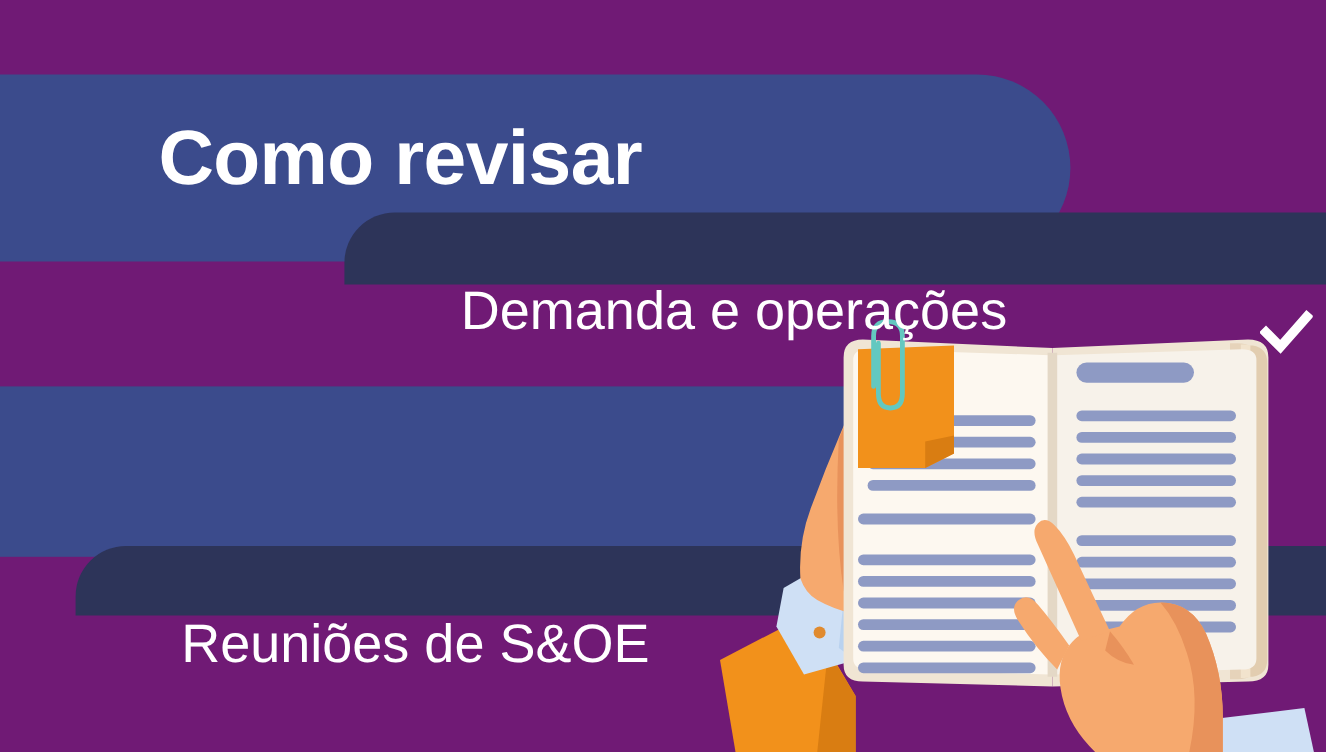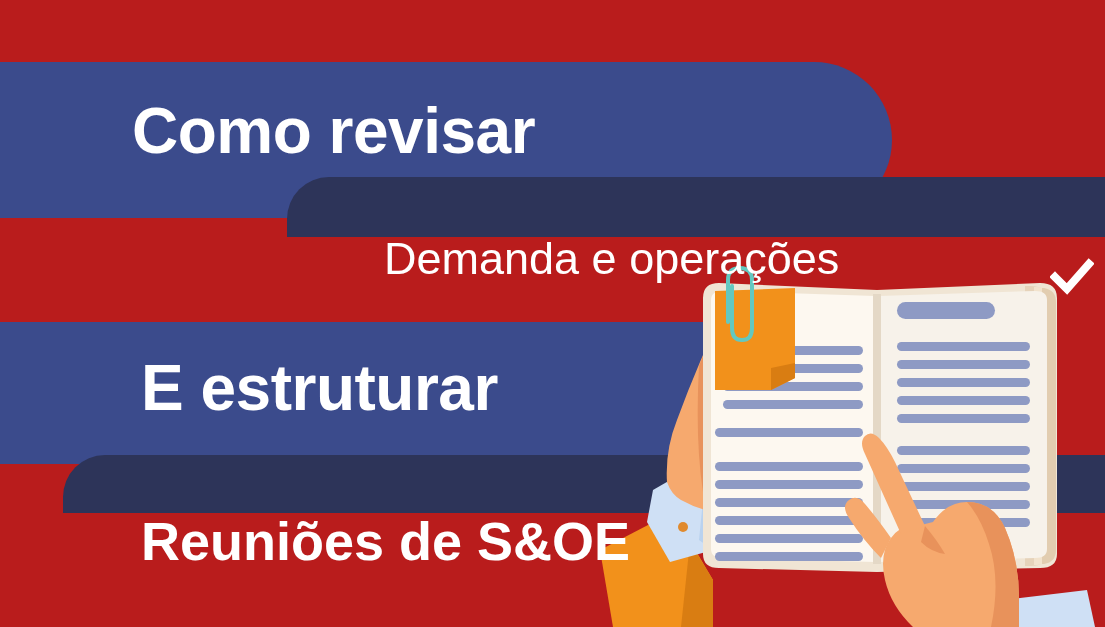--- a/index.html
+++ b/index.html
@@ -6,21 +6,21 @@
   html, body {
     margin: 0;
     padding: 0;
     background: #2d3459;
   }
   #stage {
     position: relative;
     width: 1105px;
     height: 627px;
     overflow: hidden;
-    background: #b91c1c;
+    background: #701a75;
     font-family: "Liberation Sans", "DejaVu Sans", sans-serif;
   }
 
   
   .band {
     position: absolute;
     background: #3b4b8c;
   }
   #band-1 {
     left: 0;
@@ -72,21 +72,21 @@
   .subline {
     position: absolute;
     color: #ffffff;
     font-weight: 300;
     letter-spacing: 0px;
     white-space: nowrap;
     line-height: 1;
     margin-top: 33px;
   }
   #subline-1 { left: 384px; top: 203px; font-size: 45px; }
-  #subline-2 { left: 141px; top: 481px; font-size: 54px; font-weight: bold; }
+  #subline-2 { left: 151px; top: 481px; font-size: 45px; }
 
   
   #check-mark {
     position: absolute;
     left: 1050px;
     top: 258px;
     width: 44px;
     height: 44px;
   }
 
@@ -200,16 +200,15 @@
     </g>
   </svg>
 
   <svg id="check-mark" viewBox="0 0 44 44">
     <path d="M 5 19 L 17 31 L 39 6" fill="none" stroke="#ffffff" stroke-width="8" stroke-linecap="square" stroke-linejoin="miter"></path>
   </svg>
 
   <div class="headline" id="headline-1">Como revisar</div>
   <div class="subline" id="subline-1">Demanda e operações</div>
 
-  <div class="headline" id="headline-2">E estruturar</div>
   <div class="subline" id="subline-2">Reuniões de S&amp;OE</div>
 
 </div>
 
 </body></html>

